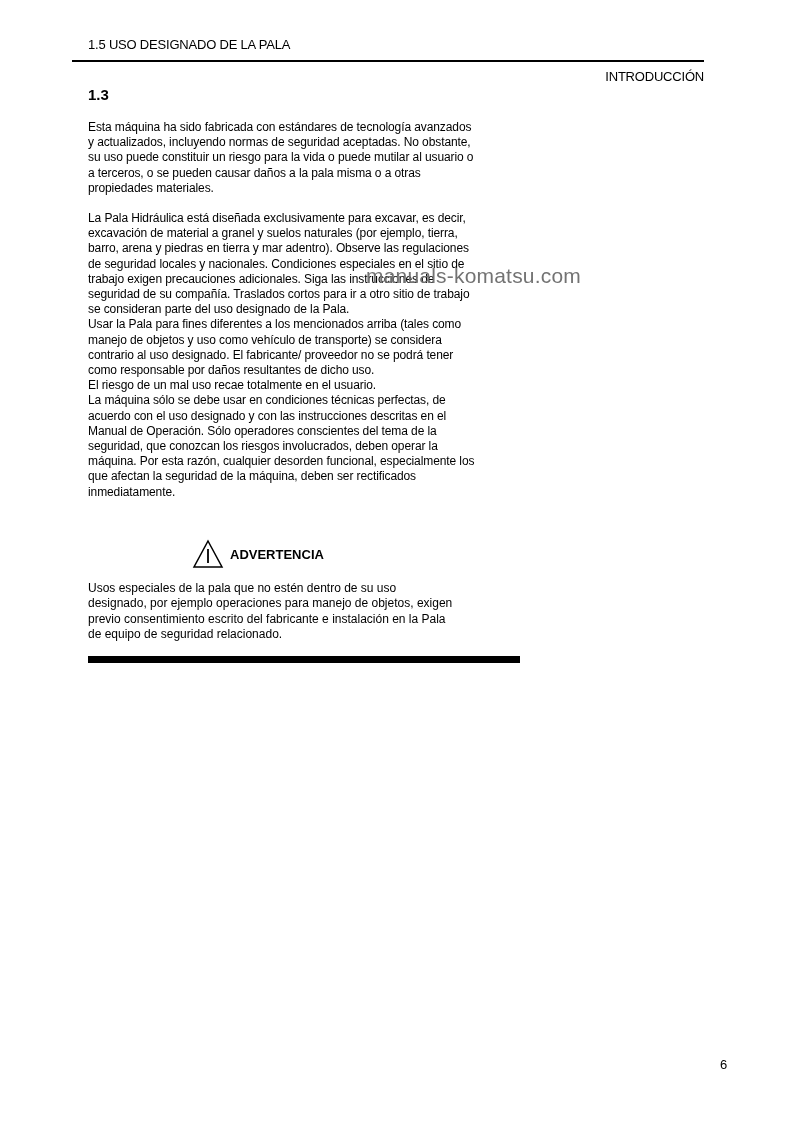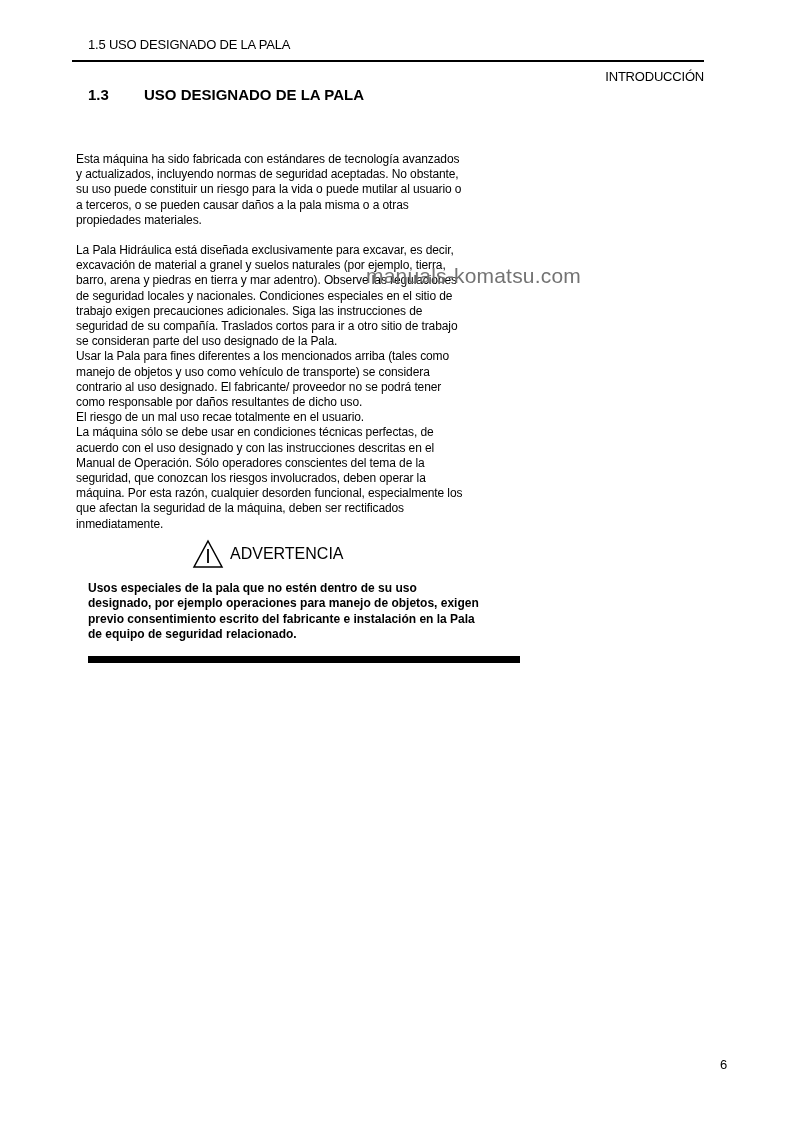--- a/index.html
+++ b/index.html
@@ -17,55 +17,54 @@
   }
   .header-rule {
     position: absolute; left: 72px; top: 60px; width: 632px; height: 2px; background: #000;
   }
   .section-heading {
     position: absolute; left: 88px; top: 86px;
     font-size: 15px; font-weight: bold; display: flex;
   }
   .section-heading .num { width: 56px; }
   .content {
-    position: absolute; left: 76px; top: 120px; width: 440px;
-    font-size: 12px; line-height: 15.2px; letter-spacing: -0.1px; margin-top: 32px;
+    position: absolute; left: 88px; top: 120px; width: 440px;
+    font-size: 12px; line-height: 15.2px; letter-spacing: -0.1px;
   }
   .para { margin: 0 0 15px 0; white-space: pre-line; }
   .para.tight { margin-bottom: 0; }
   .watermark {
     position: absolute; left: 366px; top: 264px;
     font-size: 21px; color: #737373; letter-spacing: 0.2px;
   }
   .warning-row {
     position: absolute; left: 192px; top: 539px; display: flex; align-items: center;
   }
   .warning-icon { width: 32px; height: 30px; margin-right: 6px; }
-  .warning-label { font-size: 16px; font-weight: normal; }
+  .warning-label { font-size: 13px; font-weight: bold; }
   .warning-text {
     position: absolute; left: 88px; top: 581px; width: 440px;
-    font-size: 12px; font-weight: bold; line-height: 15.4px; white-space: pre-line;
+    font-size: 12px; font-weight: normal; line-height: 15.4px; white-space: pre-line;
   }
   .thick-rule {
     position: absolute; left: 88px; top: 656px; width: 432px; height: 7px; background: #000;
   }
   .page-number {
     position: absolute; left: 720px; top: 1057px; font-size: 13px;
   }
 </style>
 </head>
 <body>
 
 <div class="running-left">1.5 USO DESIGNADO DE LA PALA</div>
 <div class="running-right">INTRODUCCIÓN</div>
 <div class="header-rule"></div>
 
 <div class="section-heading">
   <span class="num">1.3</span>
-  <span>USO DESIGNADO DE LA PALA</span>
 </div>
 
 <div class="content">
   <p class="para">Esta máquina ha sido fabricada con estándares de tecnología avanzados
 y actualizados, incluyendo normas de seguridad aceptadas. No obstante,
 su uso puede constituir un riesgo para la vida o puede mutilar al usuario o
 a terceros, o se pueden causar daños a la pala misma o a otras
 propiedades materiales.</p>
   <p class="para tight">La Pala Hidráulica está diseñada exclusivamente para excavar, es decir,
 excavación de material a granel y suelos naturales (por ejemplo, tierra,

